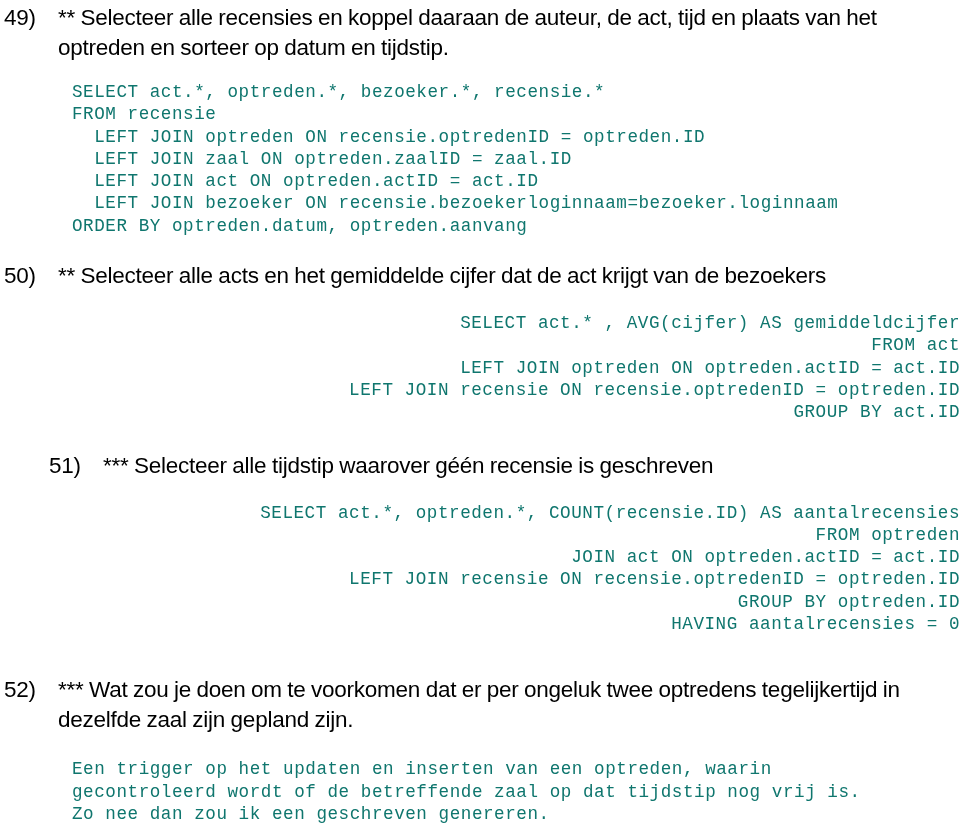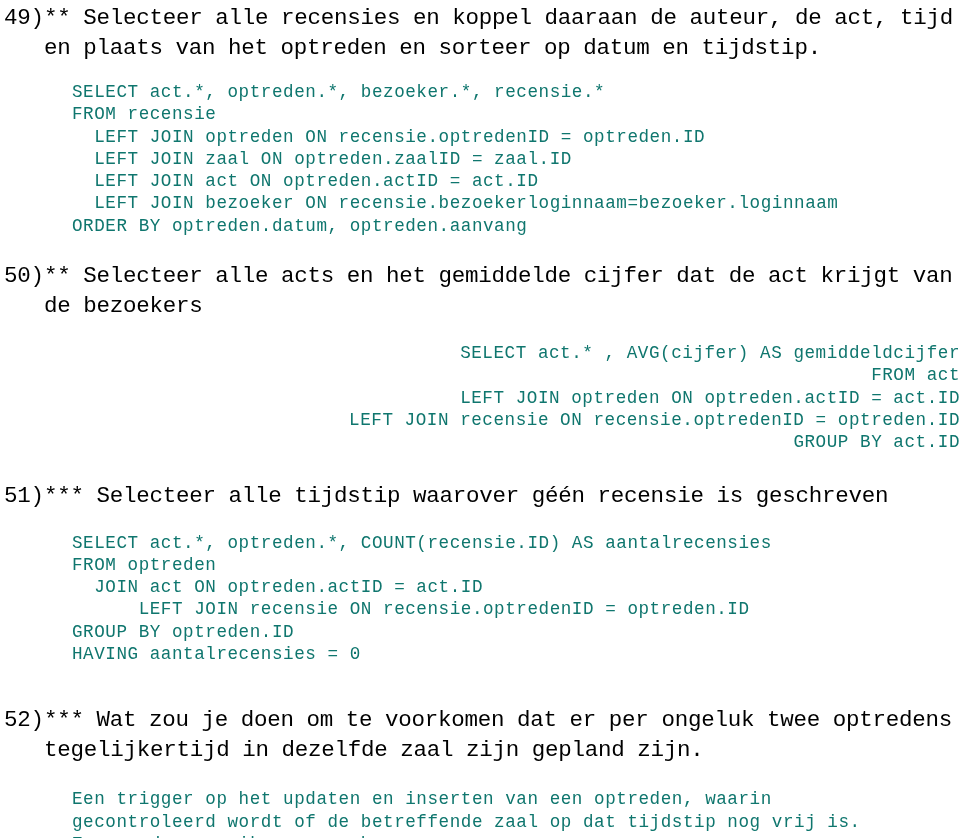--- a/index.html
+++ b/index.html
@@ -19,22 +19,22 @@
     position: relative;
     width: 960px;
     height: 838px;
     box-sizing: border-box;
     padding: 0;
   }
 
   
   .qitem {
     position: relative;
-    padding-left: 44px;
-    font-family: Liberation Mono, monospace;
+    padding-left: 58px;
+    font-family: Liberation Sans, sans-serif;
     font-size: 22.5px;
     line-height: 30px;
     letter-spacing: -0.25px;
     word-spacing: -0.5px;
   }
   .qnum {
     position: absolute;
     left: 4px;
     top: 0;
     white-space: nowrap;
@@ -54,22 +54,22 @@
     white-space: pre;
     margin-left: 72px;
     color: #0f766e;
   }
 
   
   .sp-q49-head { margin-top: 3px; }
   .sp-code49   { margin-top: 18px; }
   .sp-q50-head { margin-top: 24px; }
   .sp-code50   { margin-top: 21px; text-align: right; }
-  .sp-q51-head { margin-top: 27px; }
-  .sp-code51   { margin-top: 21px; }
+  .sp-q51-head { margin-top: 27px; margin-left: 45px; }
+  .sp-code51   { margin-top: 21px; text-align: right; }
   .sp-q52-head { margin-top: 40px; }
   .sp-code52   { margin-top: 23px; }
 </style>
 </head>
 <body>
 
 <div class="page">
 
   <div class="qitem sp-q49-head">
     <span class="qnum">49)</span>

